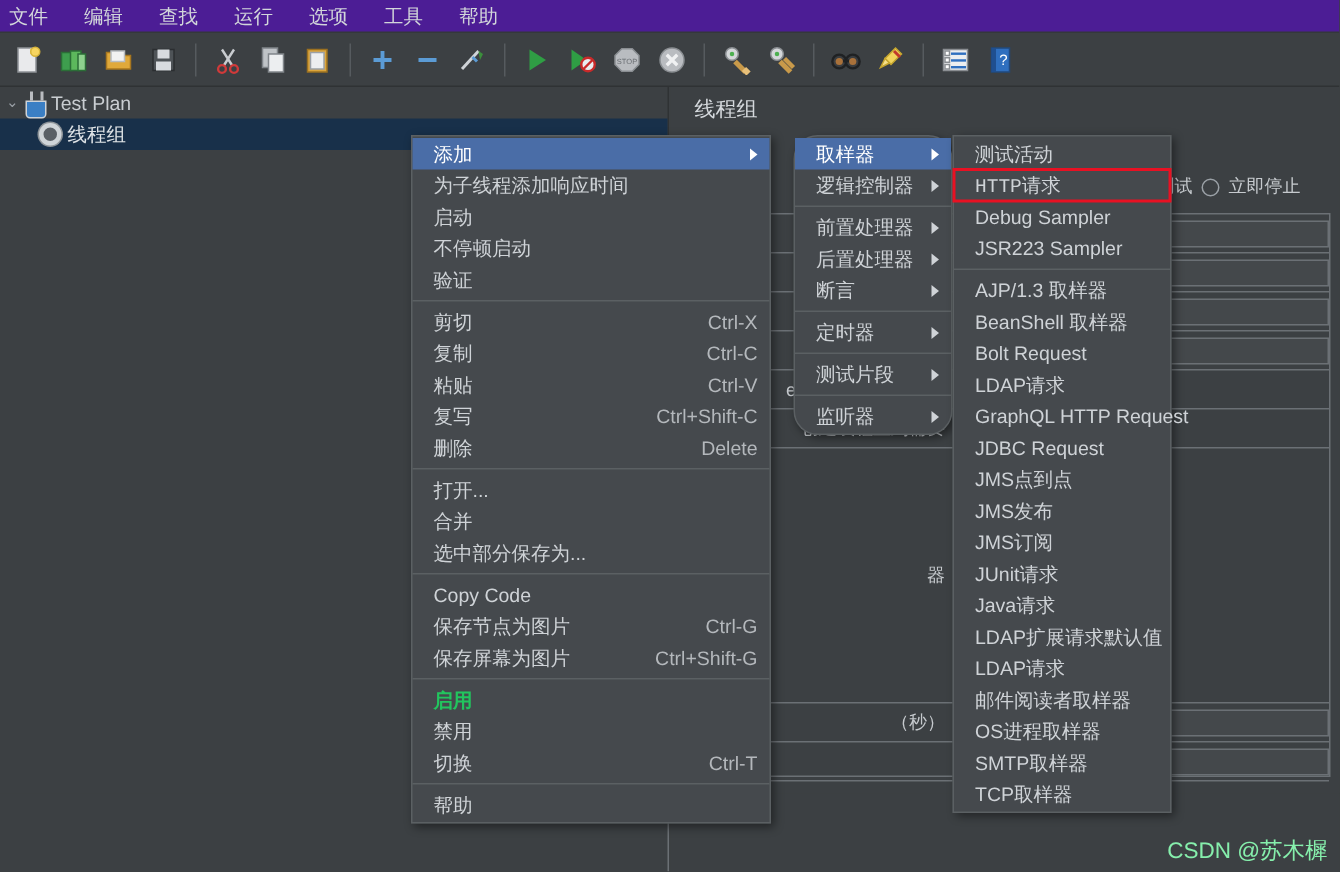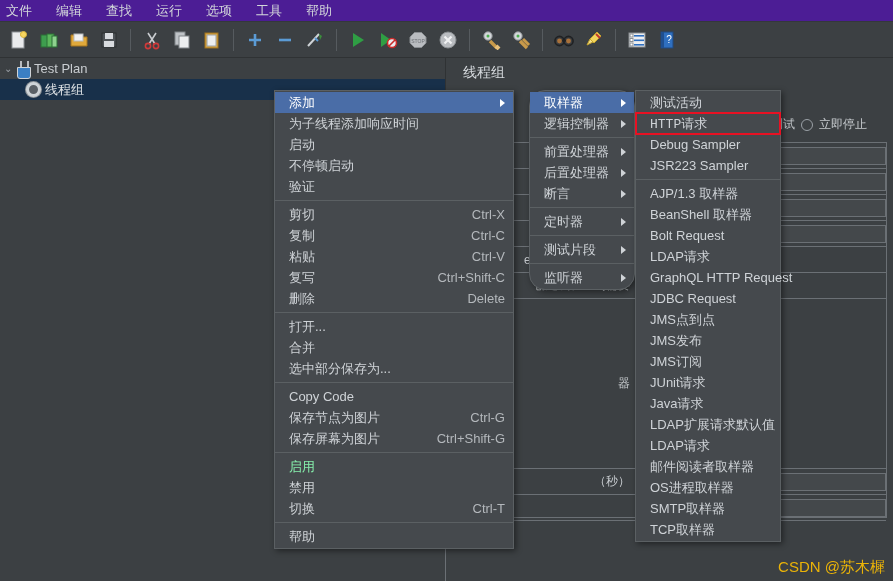--- a/index.html
+++ b/index.html
@@ -86,35 +86,35 @@
     position: absolute; background: #45494d; border: 1px solid #5b6063;
     box-shadow: 2px 2px 6px rgba(0,0,0,.45); z-index: 50;
     padding: 1px 0;
   }
   .menu .row {
     display: flex; align-items: center; height: 21px; font-size: 13px;
     color: #cfd3d7; padding: 0 8px 0 14px; white-space: nowrap; cursor: default;
     position: relative;
   }
   .menu .row.sel { background: #4a6da7; color: #ffffff; }
-  .menu .row.dim { color: #86efac; }
+  .menu .row.dim { color: #22c55e; font-weight: bold; }
   .menu .row .acc { margin-left: auto; padding-left: 26px; color: #b4b8bc; font-size: 13px; }
   .menu .row .arrow {
     margin-left: auto; width: 0; height: 0;
     border-left: 5px solid #cfd3d7; border-top: 4px solid transparent; border-bottom: 4px solid transparent;
   }
   .menu .row.sel .arrow { border-left-color: #ffffff; }
   .menu .sep { height: 1px; background: #5b6063; margin: 3px 0; }
   .menu .row.hl { outline: 2px solid #e81123; outline-offset: -1px; font-family: Liberation Mono, monospace; }
 
   #menu-add   { left: 274px; top: 90px;  width: 240px; }
   #menu-sub   { left: 529px; top: 90px;  width: 106px; border-radius: 16px; }
   #menu-samp  { left: 635px; top: 90px;  width: 146px; }
 
-  .wm { position:absolute; right: 8px; bottom: 4px; font-size: 15px; color:#eab308; }
+  .wm { position:absolute; right: 8px; bottom: 4px; font-size: 15px; color:#86efac; }
 </style>
 </head>
 <body>
 
 <div id="app">
 
   <div class="menubar" id="menubar">
       <div class="mi">文件</div>
       <div class="mi">编辑</div>
       <div class="mi">查找</div>

